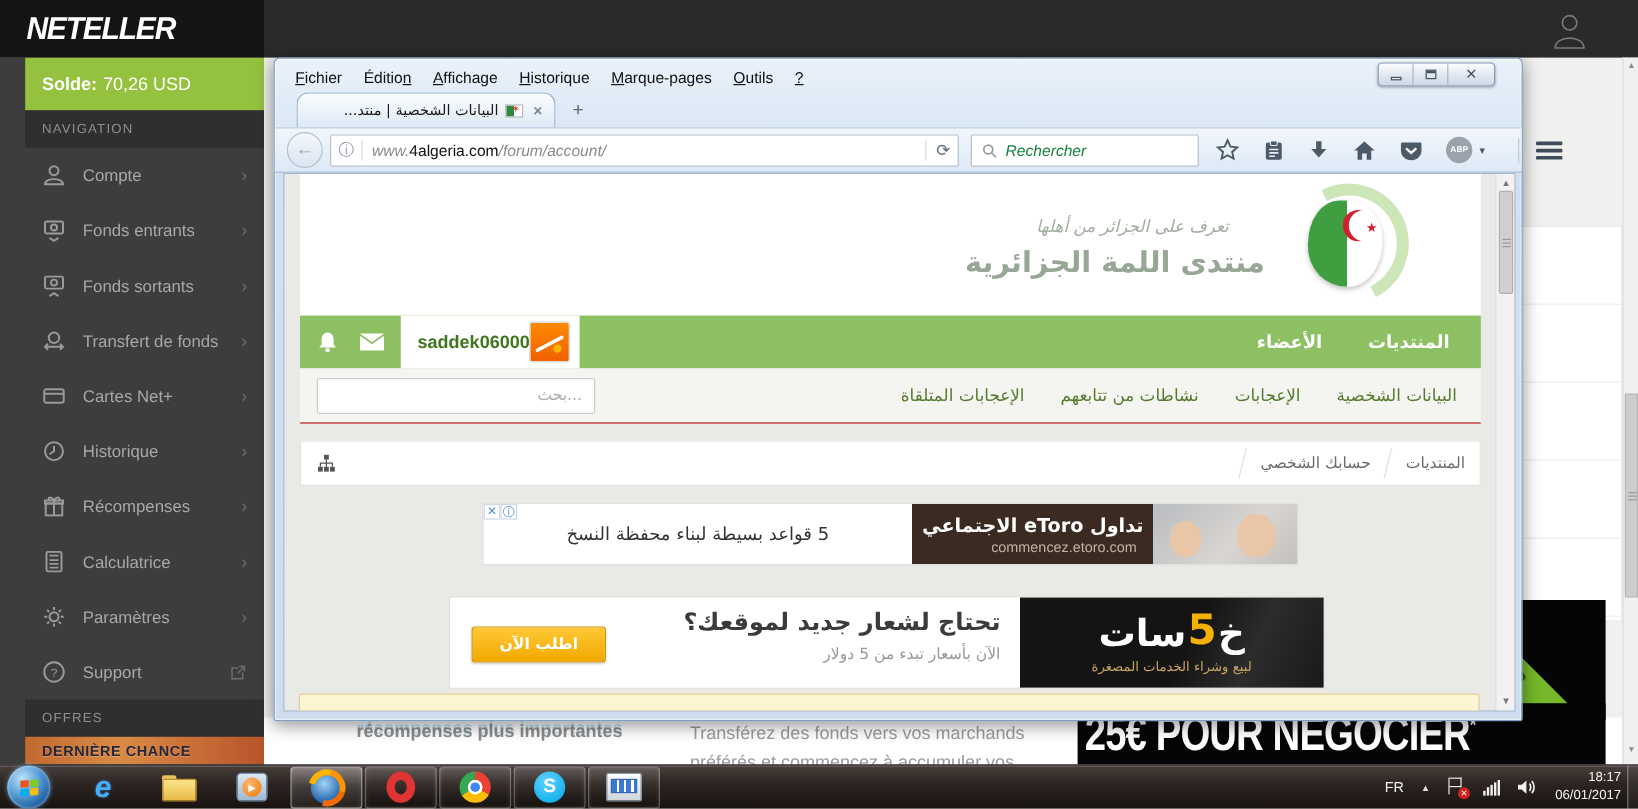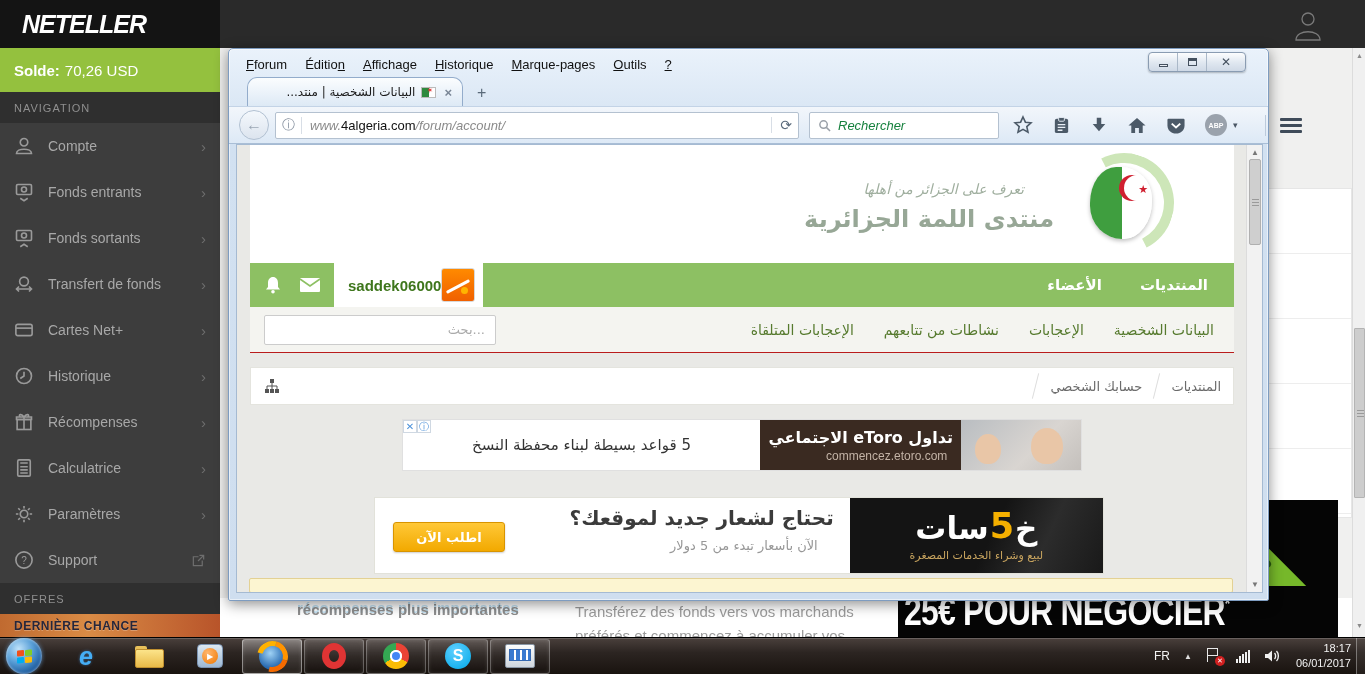--- a/index.html
+++ b/index.html
@@ -5,21 +5,21 @@
   * { margin:0; padding:0; box-sizing:border-box; }
   html,body { width:1365px; height:674px; overflow:hidden; }
   body { font-family:"Liberation Sans","DejaVu Sans",sans-serif; position:relative; background:#f1f1f1; }
   .ar { font-family:"DejaVu Sans",sans-serif; }
 
   
   .nt-header { position:absolute; left:0; top:0; width:1365px; height:48px; background:#2a2a2a; z-index:1; }
   .nt-logo-box { position:absolute; left:0; top:0; width:220px; height:48px; background:#141414; display:flex; align-items:center; padding-left:22px; }
   .nt-logo { color:#fff; font-size:25px; font-weight:900; font-style:italic; letter-spacing:-1px; transform:scaleY(1.05); }
   .nt-user-ico { position:absolute; right:42px; top:9px; width:30px; height:32px; }
-  .nt-sidebar { position:absolute; left:0; top:48px; width:220px; height:589px; background:#3d3d3d; z-index:1; overflow:hidden; }
+  .nt-sidebar { position:absolute; left:0; top:48px; width:220px; height:589px; background:#3d3d3d; z-index:1; overflow:hidden;padding-left:21px; }
   .nt-balance { height:44px; background:#94c13e; color:#fff; font-size:15px; display:flex; align-items:center; padding-left:14px; }
   .nt-balance b { margin-right:5px; }
   .nt-sechead { height:31px; background:#2f2f2f; color:#8f8f8f; font-size:11px; letter-spacing:1px; display:flex; align-items:center; padding-left:14px; }
   .nt-item { height:46px; display:flex; align-items:center; padding:0 14px; color:#a8a8a8; font-size:14px; cursor:pointer; }
   .nt-item svg { width:20px; height:20px; margin-right:14px; flex:none; }
   .nt-item .lbl { flex:1; }
   .nt-item .chev { color:#6e6e6e; font-size:15px; }
   .nt-lastchance { height:23px; background:linear-gradient(90deg,#c06a30,#d98b45 40%,#b8542a); display:flex; align-items:center; padding-left:14px; color:#26263a; font-weight:bold; font-size:12px; letter-spacing:.5px; text-shadow:0 1px 0 rgba(255,255,255,.25); }
   .nt-bgcontent { position:absolute; left:220px; top:48px; width:1145px; height:589px; background:#f0f0ef; z-index:0; }
   .nt-rows { position:absolute; right:13px; top:140px; width:92px; height:330px; background:#fff; border:1px solid #e6e6e6; }
@@ -110,21 +110,21 @@
   .ad-etoro-brown .t { font-size:16px; font-weight:bold; }
   .ad-etoro-brown .u { font-size:12px; color:#c3b3a6; align-self:flex-end; padding-right:14px; margin-top:2px; }
   .ad-etoro-photo { width:120px; background:linear-gradient(135deg,#b9bdc1,#d9d5d1 60%,#c4c0bc); position:relative; overflow:hidden; }
   .ad-etoro-photo i { position:absolute; width:26px; height:30px; border-radius:50% 50% 45% 45%; background:#e9c6a7; }
   .ad-etoro-photo i.f1 { left:14px; top:14px; }
   .ad-etoro-photo i.f2 { right:18px; top:8px; width:32px; height:36px; }
   .ad-kham { position:absolute; left:137px; top:352px; width:730px; height:77px; display:flex; border:1px solid #e2e2da; }
   .ad-kham-white { width:476px; background:#fff; position:relative; }
   .ad-kham-btn { position:absolute; left:18px; top:24px; width:112px; height:30px; background:linear-gradient(#ffc837,#f2a900); border:1px solid #d89400; border-radius:3px; color:#fff; font-weight:bold; font-size:13px; display:flex; align-items:center; justify-content:center; box-shadow:0 1px 2px rgba(0,0,0,.2); cursor:pointer; }
   .ad-kham-head { position:absolute; right:16px; top:8px; color:#3b3b3b; font-size:20px; font-weight:bold; direction:rtl; }
-  .ad-kham-sub { position:absolute; right:32px; top:40px; color:#979797; font-size:13px; direction:rtl; }
+  .ad-kham-sub { position:absolute; right:16px; top:40px; color:#979797; font-size:13px; direction:rtl; }
   .ad-kham-dark { width:254px; background:linear-gradient(115deg,#141414 55%,#2c2c2c 75%,#191919); display:flex; flex-direction:column; align-items:center; justify-content:center; }
   .kh-logo { display:flex; align-items:flex-end; color:#fff; font-size:31px; font-weight:bold; line-height:1; }
   .kh-logo .five { color:#f5b000; font-size:35px; margin:0 1px; }
   .kh-tag { color:#c9a55f; font-size:11px; margin-top:5px; direction:rtl; }
   .ads-by { position:absolute; left:142px; top:432px; color:#7aa0c8; font-size:11px; direction:rtl; }
   .ff-notifbar { position:absolute; left:12px; top:433px; width:984px; height:15px; background:#fcf5d1; border:1px solid #e3d194; border-radius:2px; }
   .ff-scroll { position:absolute; right:0px; top:0px; width:16px; height:447px; background:#f2f2f2; border-left:1px solid #dcdcdc; }
   .ff-scroll .arr { width:16px; text-align:center; color:#777; font-size:8px; position:absolute; left:0; }
   .ff-thumb { position:absolute; left:2px; top:14px; width:12px; height:86px; background:#cfcfcf; border:1px solid #b0b0b0; border-radius:2px; }
 
@@ -305,21 +305,21 @@
       </svg>
   </div>
 
   <div class="nt-sechead">OFFRES</div>
   <div class="nt-lastchance">DERNIÈRE CHANCE</div>
 </div>
 
 <div class="ff-win">
 
   <div class="ff-menubar">
-    <span class="ff-menu-item"><span></span><span class="k">F</span><span>forum</span></span>
+    <span class="ff-menu-item"><span></span><span class="k">F</span><span>ichier</span></span>
     <span class="ff-menu-item"><span>Éditio</span><span class="k">n</span><span></span></span>
     <span class="ff-menu-item"><span></span><span class="k">A</span><span>ffichage</span></span>
     <span class="ff-menu-item"><span></span><span class="k">H</span><span>istorique</span></span>
     <span class="ff-menu-item"><span></span><span class="k">M</span><span>arque-pages</span></span>
     <span class="ff-menu-item"><span></span><span class="k">O</span><span>utils</span></span>
     <span class="ff-menu-item"><span></span><span class="k">?</span><span></span></span>
   </div>
 
   <div class="ff-controls">
     <div class="ff-ctl">

